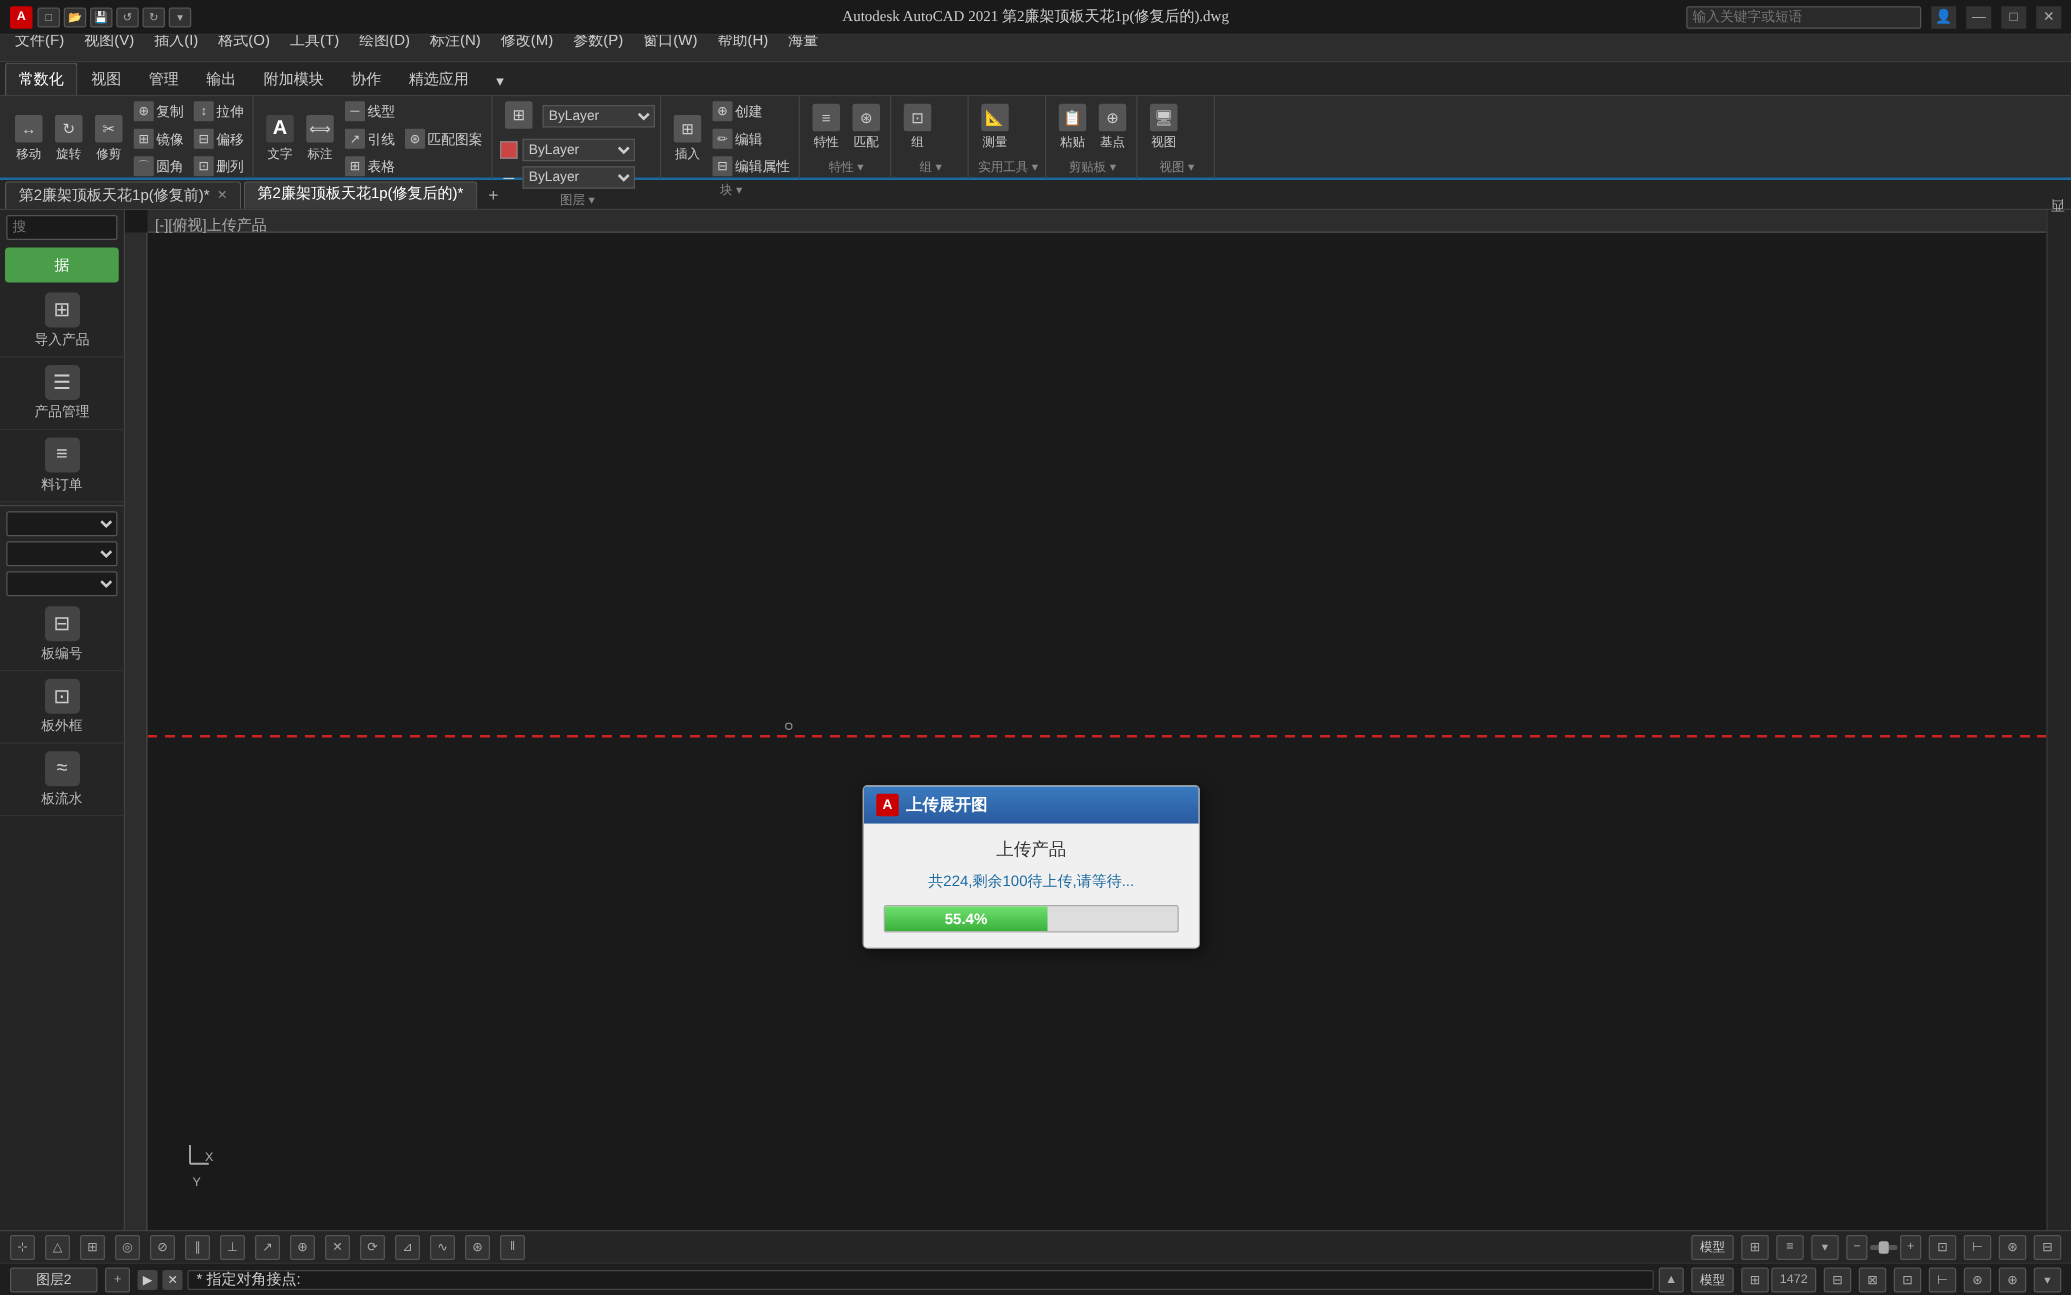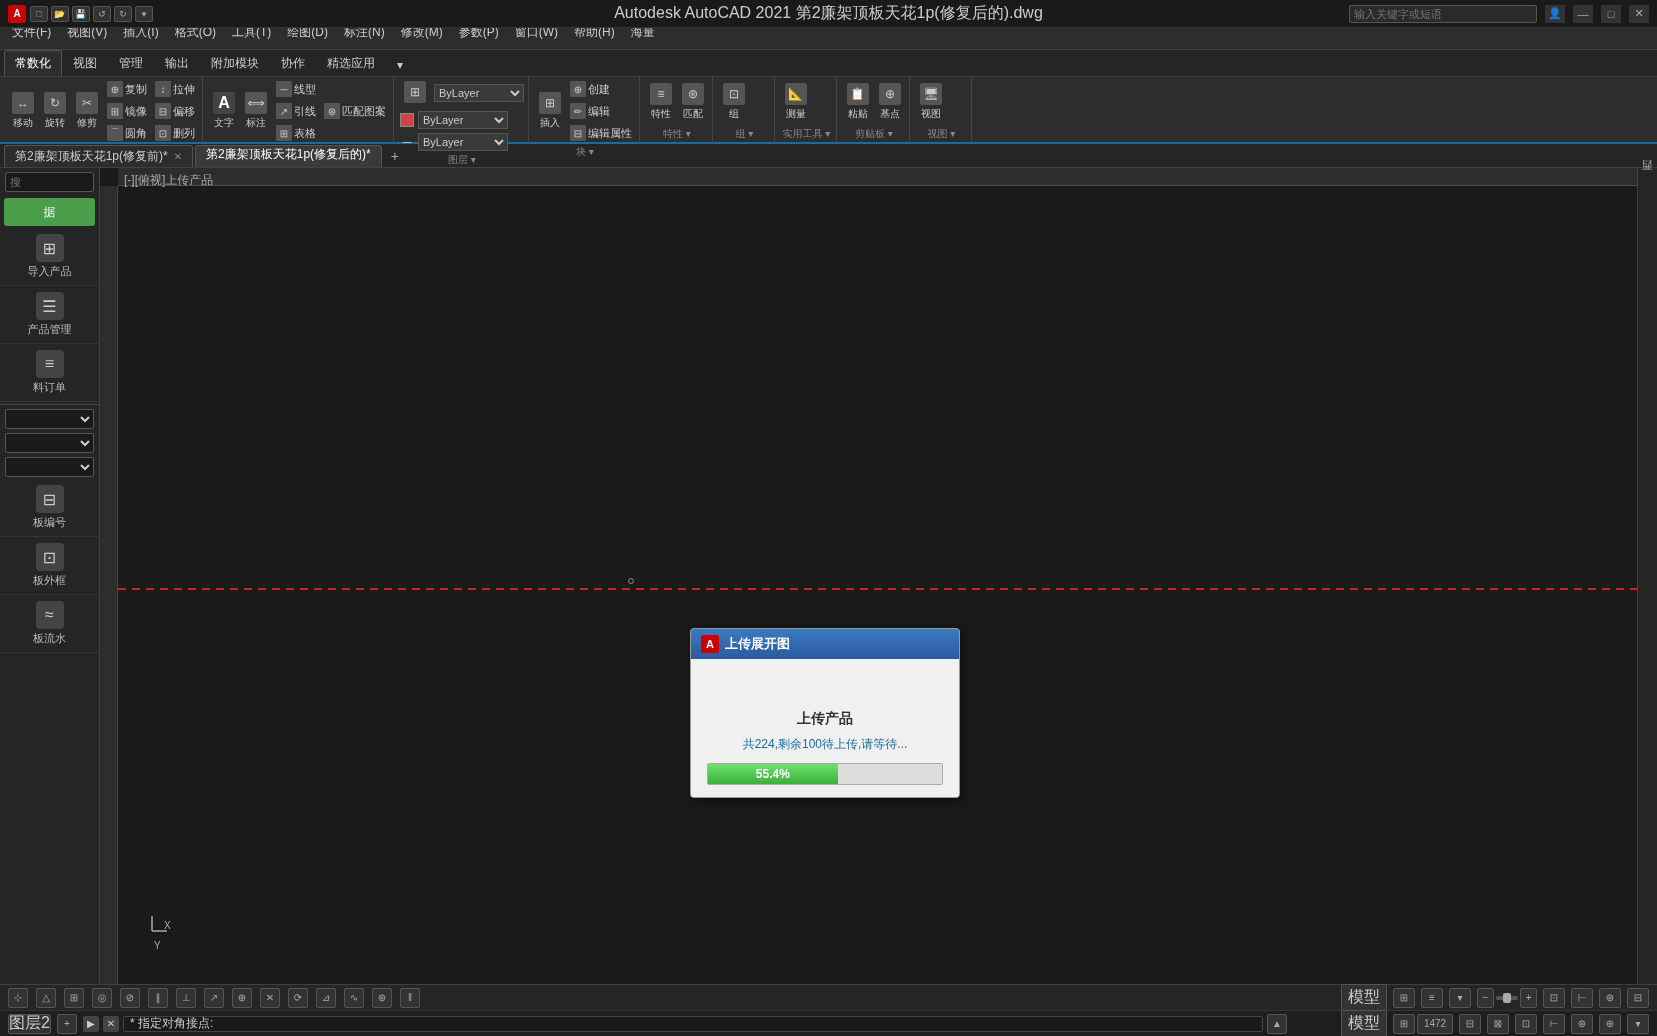--- a/index.html
+++ b/index.html
@@ -46,25 +46,26 @@
       background: #333;
       border: 1px solid #555;
       border-radius: 2px;
       cursor: pointer;
       display: flex; align-items: center; justify-content: center;
       font-size: 9px; color: #aaa;
     }
     #title-bar .title-text {
       flex: 1;
       text-align: center;
-      font-size: 16px;
+      font-size: 12px;
       color: #ccc;
       position: absolute;
       left: 50%;
       transform: translateX(-50%);
+      font-family: Liberation Serif, serif;
     }
     #title-bar .right-controls {
       margin-left: auto;
       display: flex; align-items: center; gap: 8px;
     }
     #title-bar .search-box {
       width: 188px; height: 18px;
       background: #2a2a2a;
       border: 1px solid #555;
       border-radius: 2px;
@@ -386,22 +387,21 @@
     }
     #progress-dialog .dialog-body {
       padding: 12px 16px;
       background: #f0f0f0;
     }
     #progress-dialog .dlg-main-label {
       text-align: center;
       font-size: 14px;
       color: #333;
       margin-bottom: 8px;
-      font-weight: bold;
-      margin-top: 39px;
+      font-weight: normal;
     }
     #progress-dialog .dlg-sub-label {
       text-align: center;
       font-size: 12px;
       color: #1a6aa0;
       margin-bottom: 10px;
     }
     #progress-dialog .progress-bar-bg {
       width: 100%;
       height: 22px;
@@ -468,23 +468,22 @@
     }
     .status-right {
       margin-left: auto;
       display: flex; align-items: center; gap: 6px;
     }
     .status-mode-btn {
       padding: 2px 6px;
       background: #333;
       border: 1px solid #555;
       border-radius: 2px;
-      font-size: 16px; color: #ccc;
-      cursor: pointer;
-      margin-left: 48px;
+      font-size: 10px; color: #ccc;
+      cursor: pointer;
     }
     .status-grid-btn {
       width: 22px; height: 20px;
       background: #333;
       border: 1px solid #555;
       border-radius: 2px;
       display: flex; align-items: center; justify-content: center;
       font-size: 10px; color: #aaa;
       cursor: pointer;
     }
@@ -861,21 +860,21 @@
       <div class="status-grid-btn">+</div>
     </div>
     <div class="status-grid-btn">⊡</div>
     <div class="status-grid-btn">⊢</div>
     <div class="status-grid-btn">⊛</div>
     <div class="status-grid-btn">⊟</div>
   </div>
 </div>
 
 <div id="status-bar2">
-  <div class="status-snap-btn" style="width:auto;padding:0 0;font-size:16px;color:#ccc;text-align:right;">
+  <div class="status-snap-btn" style="width:auto;padding:0 20px;font-size:11px;color:#ccc;text-align:right;">
     <span>图层2</span>
   </div>
   <div class="status-snap-btn">+</div>
   <div style="display:flex;align-items:center;gap:4px;flex:1;">
     <div style="width:16px;height:16px;background:#444;border-radius:2px;display:flex;align-items:center;justify-content:center;font-size:10px;cursor:pointer;">▶</div>
     <div style="width:16px;height:16px;background:#444;border-radius:2px;display:flex;align-items:center;justify-content:center;font-size:10px;cursor:pointer;">✕</div>
     <input class="status-text-field" type="text" value="* 指定对角接点:" style="">
     <div class="status-expand-btn">▲</div>
   </div>
   <div class="status-right">

